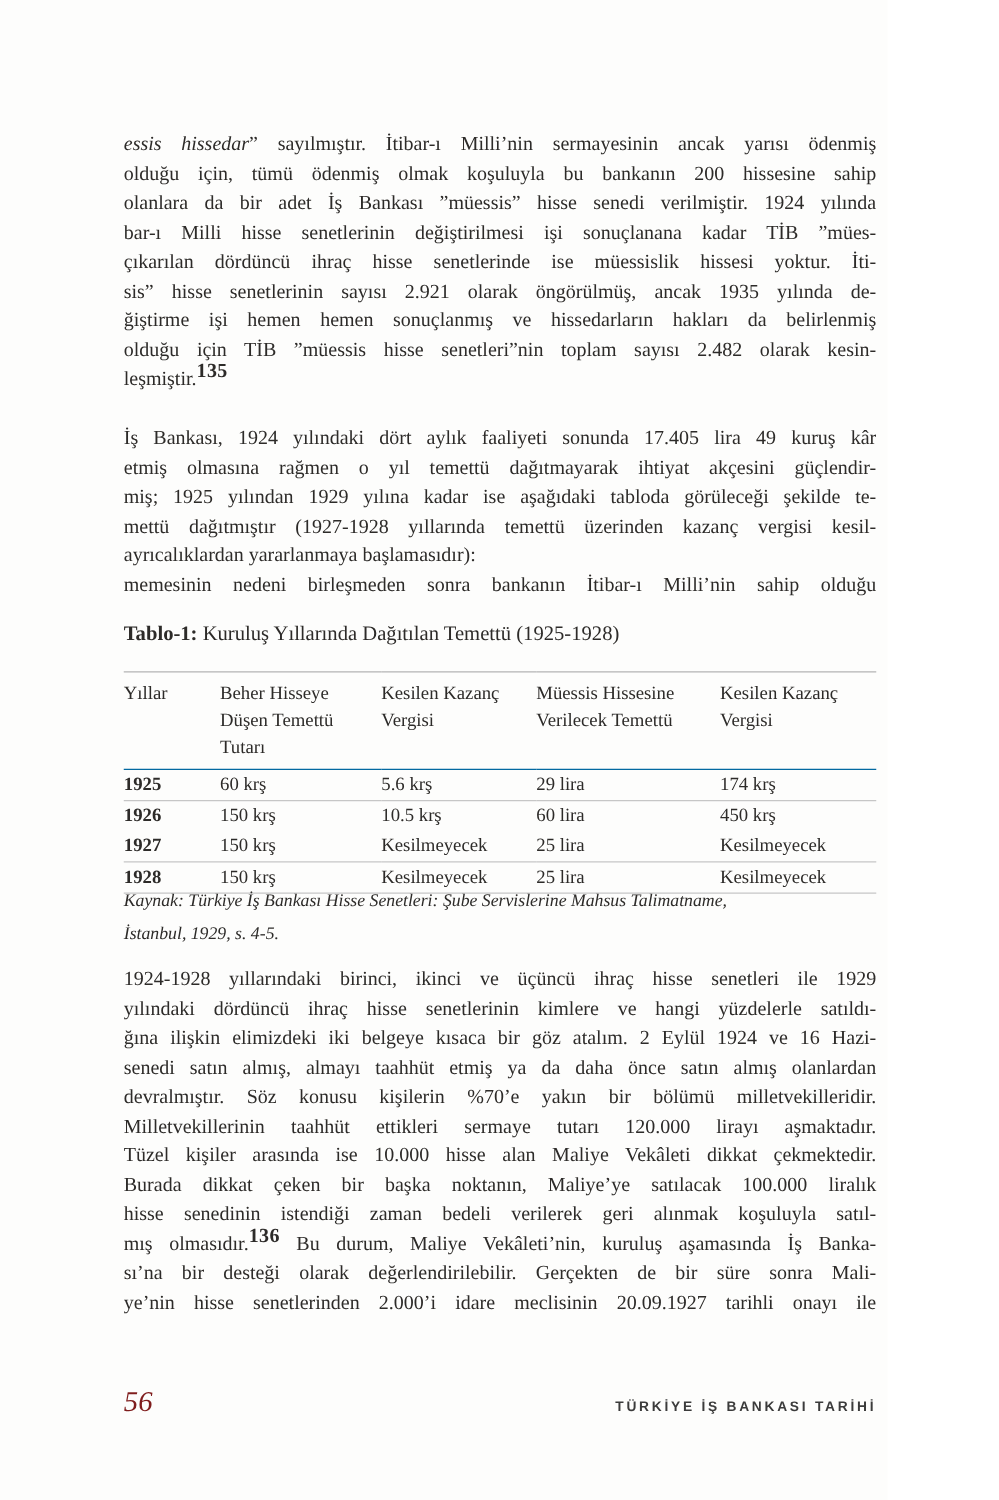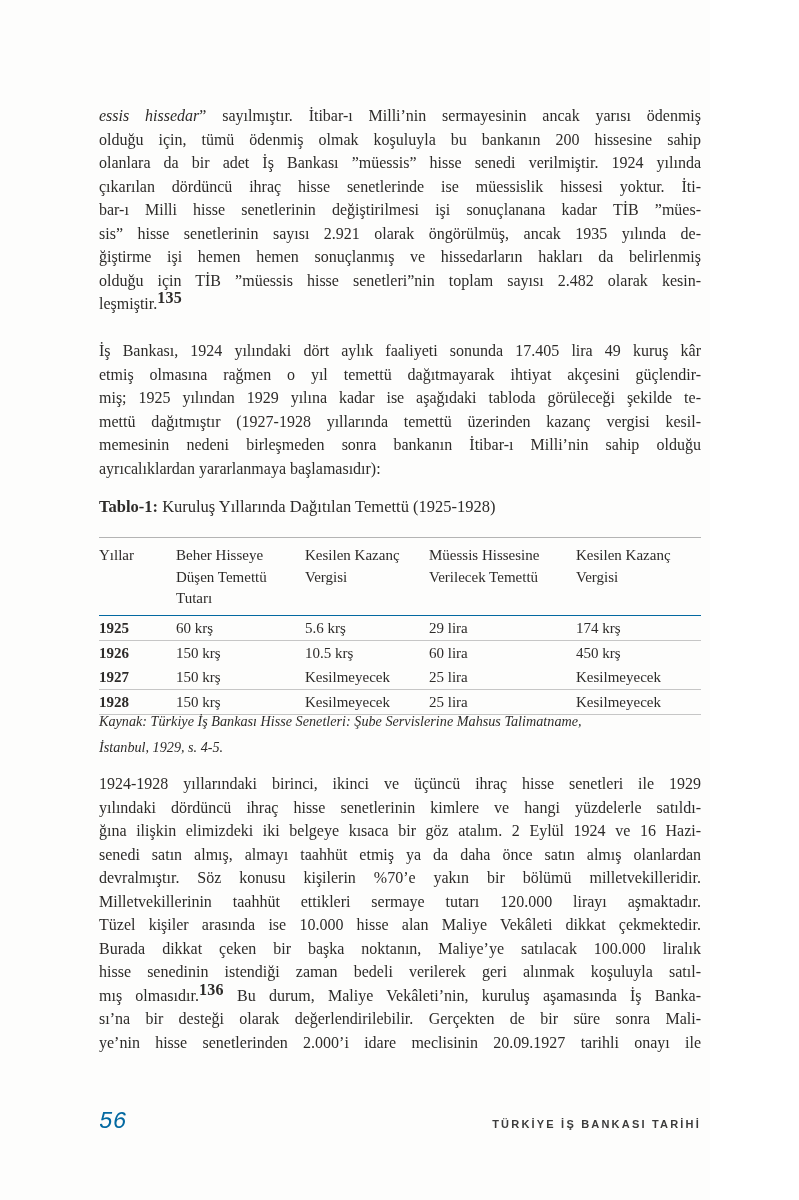--- a/index.html
+++ b/index.html
@@ -31,50 +31,50 @@
   .tbl tbody tr.nobord{border-bottom:0;}
   .tbl tbody td:first-child{font-weight:700;}
   .source{
     position:absolute;left:99px;top:709px;width:602px;
     font-style:italic;font-size:14.2px;line-height:25.5px;
   }
   .footer{
     position:absolute;left:99px;top:1109px;width:602px;
     display:flex;justify-content:space-between;align-items:baseline;
   }
-  .pageno{font-family:Liberation Mono, monospace;font-style:italic;font-size:23px;color:#0369a1;}
+  .pageno{font-family:Liberation Serif, serif;font-style:italic;font-size:23px;color:#7f1d1d;}
   .running{
     font-family:"Liberation Sans",sans-serif;font-weight:700;font-size:11px;
     letter-spacing:2.2px;color:#3b3b3b;
   }
 </style>
 </head>
 <body>
 
 <div class="page">
 
   <div class="body-text p1">
       <div class="line"><span class="it">essis hissedar</span><span>” sayılmıştır. İtibar-ı Milli’nin sermayesinin ancak yarısı ödenmiş</span></div>
       <div class="line"><span>olduğu için, tümü ödenmiş olmak koşuluyla bu bankanın 200 hissesine sahip</span></div>
       <div class="line"><span>olanlara da bir adet İş Bankası ”müessis” hisse senedi verilmiştir. 1924 yılında</span></div>
+      <div class="line"><span>bar-ı Milli hisse senetlerinin değiştirilmesi işi sonuçlanana kadar TİB ”mües-</span></div>
       <div class="line"><span>çıkarılan dördüncü ihraç hisse senetlerinde ise müessislik hissesi yoktur. İti-</span></div>
-      <div class="line"><span>bar-ı Milli hisse senetlerinin değiştirilmesi işi sonuçlanana kadar TİB ”mües-</span></div>
       <div class="line"><span>sis” hisse senetlerinin sayısı 2.921 olarak öngörülmüş, ancak 1935 yılında de-</span></div>
       <div class="line"><span>ğiştirme işi hemen hemen sonuçlanmış ve hissedarların hakları da belirlenmiş</span></div>
       <div class="line"><span>olduğu için TİB ”müessis hisse senetleri”nin toplam sayısı 2.482 olarak kesin-</span></div>
       <div class="line noj"><span>leşmiştir.</span><span class="fn">135</span></div>
     </div>
 
   <div class="body-text p2">
       <div class="line"><span>İş Bankası, 1924 yılındaki dört aylık faaliyeti sonunda 17.405 lira 49 kuruş kâr</span></div>
       <div class="line"><span>etmiş olmasına rağmen o yıl temettü dağıtmayarak ihtiyat akçesini güçlendir-</span></div>
       <div class="line"><span>miş; 1925 yılından 1929 yılına kadar ise aşağıdaki tabloda görüleceği şekilde te-</span></div>
       <div class="line"><span>mettü dağıtmıştır (1927-1928 yıllarında temettü üzerinden kazanç vergisi kesil-</span></div>
+      <div class="line noj"><span>ayrıcalıklardan yararlanmaya başlamasıdır):</span></div>
       <div class="line"><span>memesinin nedeni birleşmeden sonra bankanın İtibar-ı Milli’nin sahip olduğu</span></div>
-      <div class="line noj"><span>ayrıcalıklardan yararlanmaya başlamasıdır):</span></div>
     </div>
 
   <div class="tbl-title">
     <span class="bold">Tablo-1:</span><span> Kuruluş Yıllarında Dağıtılan Temettü (1925-1928)</span>
   </div>
 
   <table class="tbl">
     <colgroup>
       <col style="width:77px">
         <col style="width:129px">

